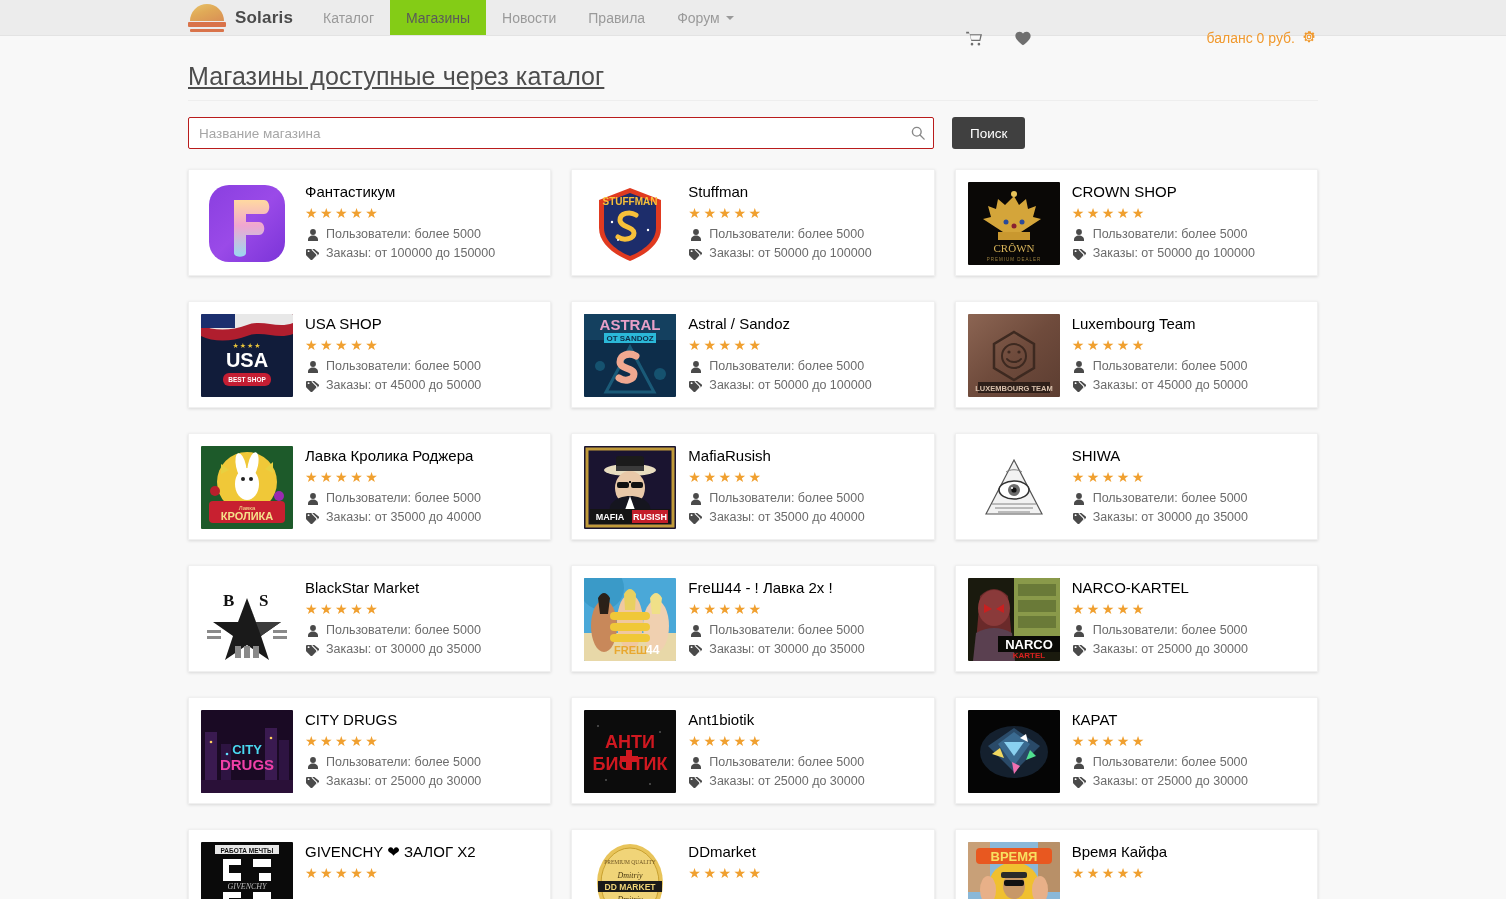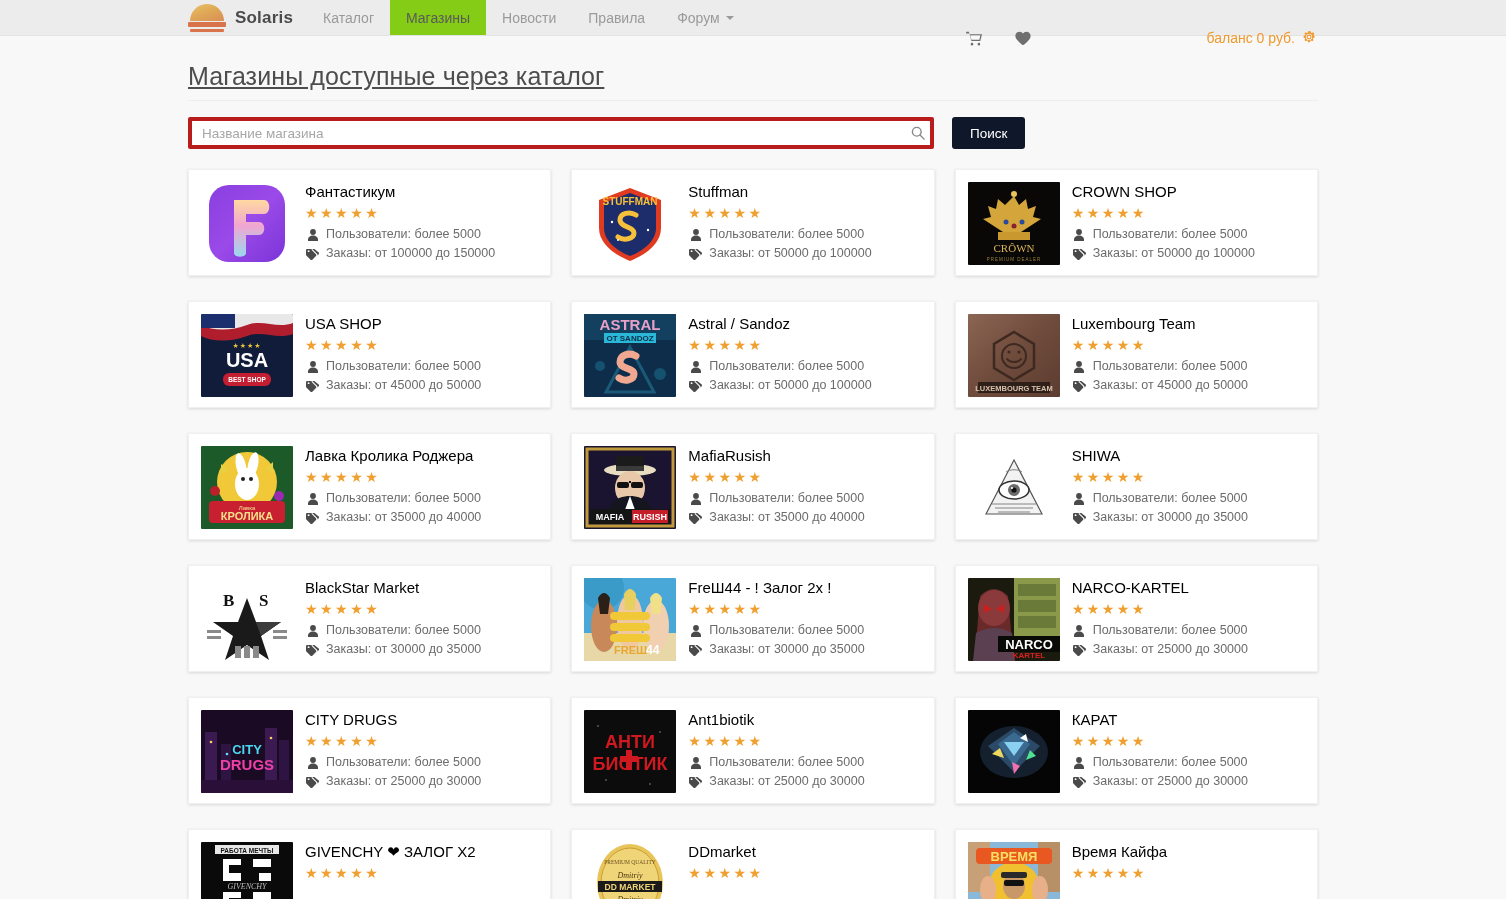--- a/index.html
+++ b/index.html
@@ -142,42 +142,42 @@
     margin-top: 16px;
     margin-bottom: 20px;
   }
   .search-wrap {
     position: relative;
     width: 746px;
   }
   .search-input {
     width: 100%;
     height: 32px;
-    border: 4px solid #b91c1c;
+    border: 1px solid #b91c1c;
     background: #ffffff;
     border-radius: 2px;
     padding: 0 32px 0 10px;
     font-size: 13.5px;
     font-family: "Liberation Sans", sans-serif;
     color: #0c4a6e;
     outline: none;
   }
   .search-input::placeholder { color: #a6a6a6; }
   .search-mag {
     position: absolute;
     right: 9px;
     top: 50%;
     transform: translateY(-50%);
     color: #888888;
     pointer-events: none;
     display: flex;
   }
   .btn-search {
     margin-left: 18px;
-    background: #0f172a;
+    background: #404040;
     border: none;
     border-radius: 3px;
     color: #ffffff;
     font-size: 13.5px;
     font-family: "Liberation Sans", sans-serif;
     height: 32px;
     padding: 0 18px;
     cursor: pointer;
   }
 
@@ -755,21 +755,21 @@
               <path d="M40 16q6-10 12 0l-1 16h-10z" fill="#e8d060"></path>
               <path d="M66 20q6-10 12 0l-2 16h-8z" fill="#f0e088"></path>
               <rect x="26" y="34" width="40" height="8" rx="4" fill="#f0c838"></rect>
               <rect x="26" y="45" width="40" height="8" rx="4" fill="#f0c838"></rect>
               <rect x="26" y="56" width="40" height="8" rx="4" fill="#f0c838"></rect>
               <text x="30" y="76" font-size="11" font-weight="bold" fill="#e8a830" font-family="Liberation Sans,sans-serif">FREШ</text>
               <text x="62" y="76" font-size="12" font-weight="bold" fill="#fff" font-family="Liberation Sans,sans-serif">44</text>
             </svg>
           </div>
           <div class="card-body">
-            <div class="card-title">FreШ44 - ! Залог 2х !</div>
+            <div class="card-title">FreШ44 - ! Лавка 2х !</div>
             <div class="stars">★★★★★</div>
             <div class="meta">
               <span class="mi">
                 <svg width="10" height="12" viewBox="0 0 11 13" fill="currentColor">
                   <circle cx="5.5" cy="3.2" r="3.2"></circle>
                   <path d="M5.5 7C2.4 7 0 9 0 11.4V13h11v-1.6C11 9 8.6 7 5.5 7z"></path>
                 </svg>
               </span>
               <span>Пользователи: более 5000</span>
             </div>

